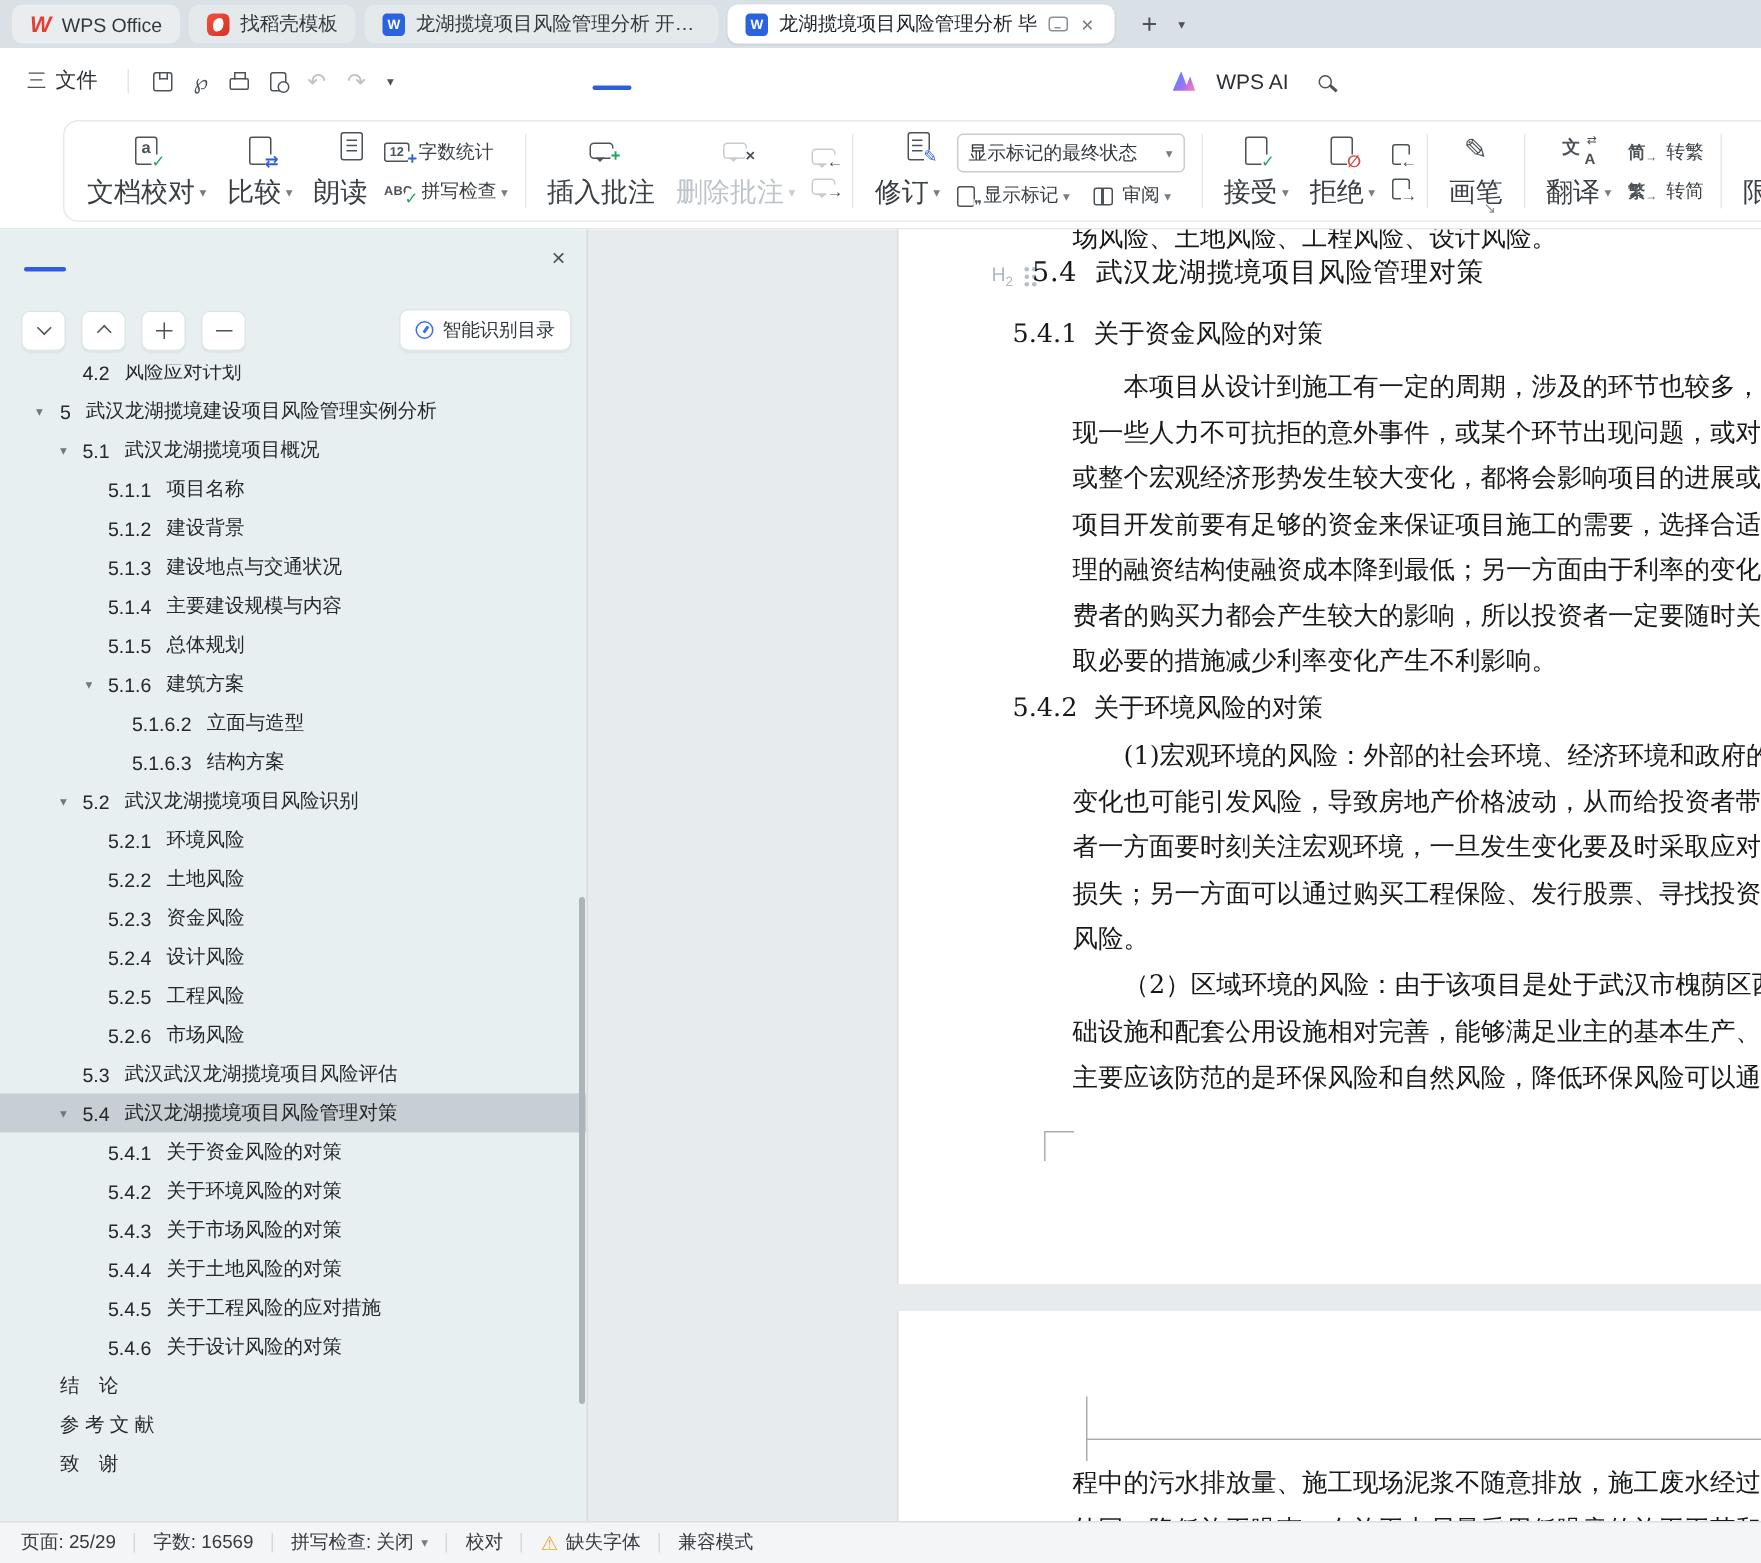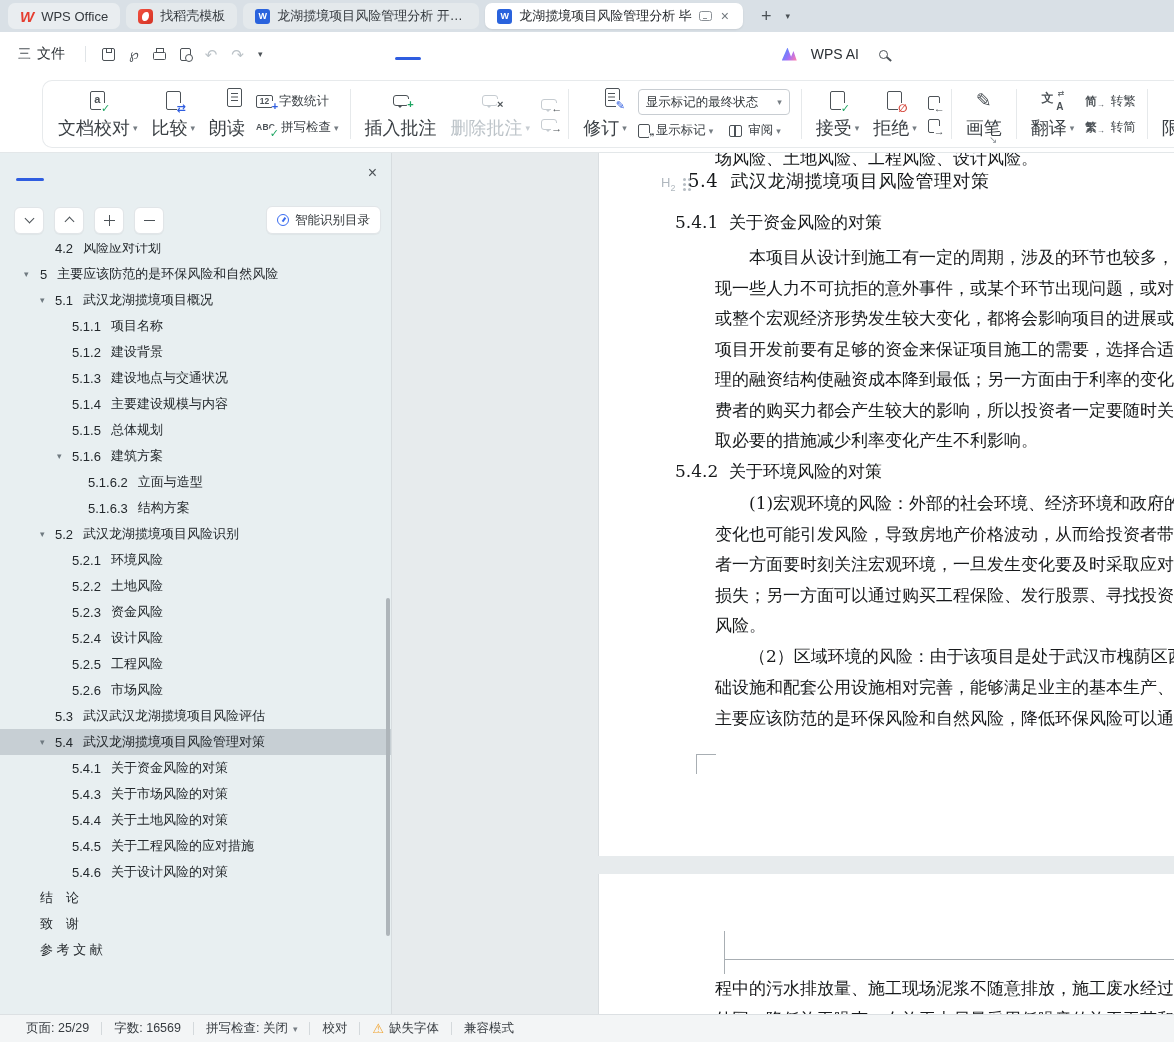--- a/index.html
+++ b/index.html
@@ -156,21 +156,21 @@
   .pg2 .lines .dl:nth-child(2){top:134px}
   .corner1{position:absolute;left:97px;top:601px;width:20px;height:20px;border-left:1px solid #a8aeb3;border-top:1px solid #a8aeb3}
   .b-h{position:absolute;left:125px;right:0;top:85px;height:1px;background:#a8aeb3}
   .b-v{position:absolute;left:125px;top:57px;width:1px;height:43px;background:#a8aeb3}
   .h2badge{position:absolute;left:62px;top:22px;display:flex;align-items:center;gap:8px;color:#b0b8bf}
   .h2badge .ht{font-size:13px}
   .h2badge .ht sub{font-size:9px}
   .dots{width:3px;height:3px;background:#b6bdc3;border-radius:50%;box-shadow:5px 0 0 #b6bdc3,0 5px 0 #b6bdc3,5px 5px 0 #b6bdc3,0 10px 0 #b6bdc3,5px 10px 0 #b6bdc3;margin-top:-8px}
 
   
-  .statusbar{position:absolute;left:0;top:1014px;width:100%;height:28px;background:#f3f5f6;border-top:1px solid #dce0e3;display:flex;align-items:center;gap:0;font-size:12.5px;color:#363b40;padding-left:26px}
+  .statusbar{position:absolute;left:0;top:1014px;width:100%;height:28px;background:#f3f5f6;border-top:1px solid #dce0e3;display:flex;align-items:center;gap:0;font-size:12.5px;color:#363b40;padding-left:14px}
   .st-item{display:flex;align-items:center;gap:5px;padding:0 12px;white-space:nowrap}
   .st-item:first-child{padding-left:0}
   .st-div{width:1px;height:13px;background:#d4d9dc}
   .st-chev{font-size:9px;color:#767d83}
   .warn{color:#f0a32f;font-size:13px}
 </style>
 </head>
 <body>
 
 <div class="window">
@@ -458,21 +458,21 @@
         <div class="tocinner">
 
         <div class="toc-row lv2">
               <span class="arrow"></span>
               <span class="num">4.2</span>
               <span class="lbl">风险应对计划</span>
             </div>
             <div class="toc-row lv1">
               <span class="arrow">▾</span>
               <span class="num">5</span>
-              <span class="lbl">主要应该防范的是环保风险和自然风险</span>
+              <span class="lbl">武汉龙湖揽境建设项目风险管理实例分析</span>
             </div>
             <div class="toc-row lv2">
               <span class="arrow">▾</span>
               <span class="num">5.1</span>
               <span class="lbl">武汉龙湖揽境项目概况</span>
             </div>
             <div class="toc-row lv3">
               <span class="arrow"></span>
               <span class="num">5.1.1</span>
               <span class="lbl">项目名称</span>
@@ -557,20 +557,25 @@
               <span class="num">5.4</span>
               <span class="lbl">武汉龙湖揽境项目风险管理对策</span>
             </div>
             <div class="toc-row lv3">
               <span class="arrow"></span>
               <span class="num">5.4.1</span>
               <span class="lbl">关于资金风险的对策</span>
             </div>
             <div class="toc-row lv3">
               <span class="arrow"></span>
+              <span class="num">5.4.2</span>
+              <span class="lbl">关于环境风险的对策</span>
+            </div>
+            <div class="toc-row lv3">
+              <span class="arrow"></span>
               <span class="num">5.4.3</span>
               <span class="lbl">关于市场风险的对策</span>
             </div>
             <div class="toc-row lv3">
               <span class="arrow"></span>
               <span class="num">5.4.4</span>
               <span class="lbl">关于土地风险的对策</span>
             </div>
             <div class="toc-row lv3">
               <span class="arrow"></span>
@@ -583,26 +588,26 @@
               <span class="lbl">关于设计风险的对策</span>
             </div>
             <div class="toc-row lv1">
               <span class="arrow"></span>
               <span class="num"></span>
               <span class="lbl">结　论</span>
             </div>
             <div class="toc-row lv1">
               <span class="arrow"></span>
               <span class="num"></span>
+              <span class="lbl">参 考 文 献</span>
+            </div>
+            <div class="toc-row lv1">
+              <span class="arrow"></span>
+              <span class="num"></span>
               <span class="lbl">致　谢</span>
-            </div>
-            <div class="toc-row lv1">
-              <span class="arrow"></span>
-              <span class="num"></span>
-              <span class="lbl">参 考 文 献</span>
             </div>
           </div>
       </div>
       <div class="sb-thumb"></div>
     </aside>
 
     <div class="docarea">
       <div class="pg pg1">
         <div class="h2badge">
           <span class="ht">H<sub>2</sub></span>

